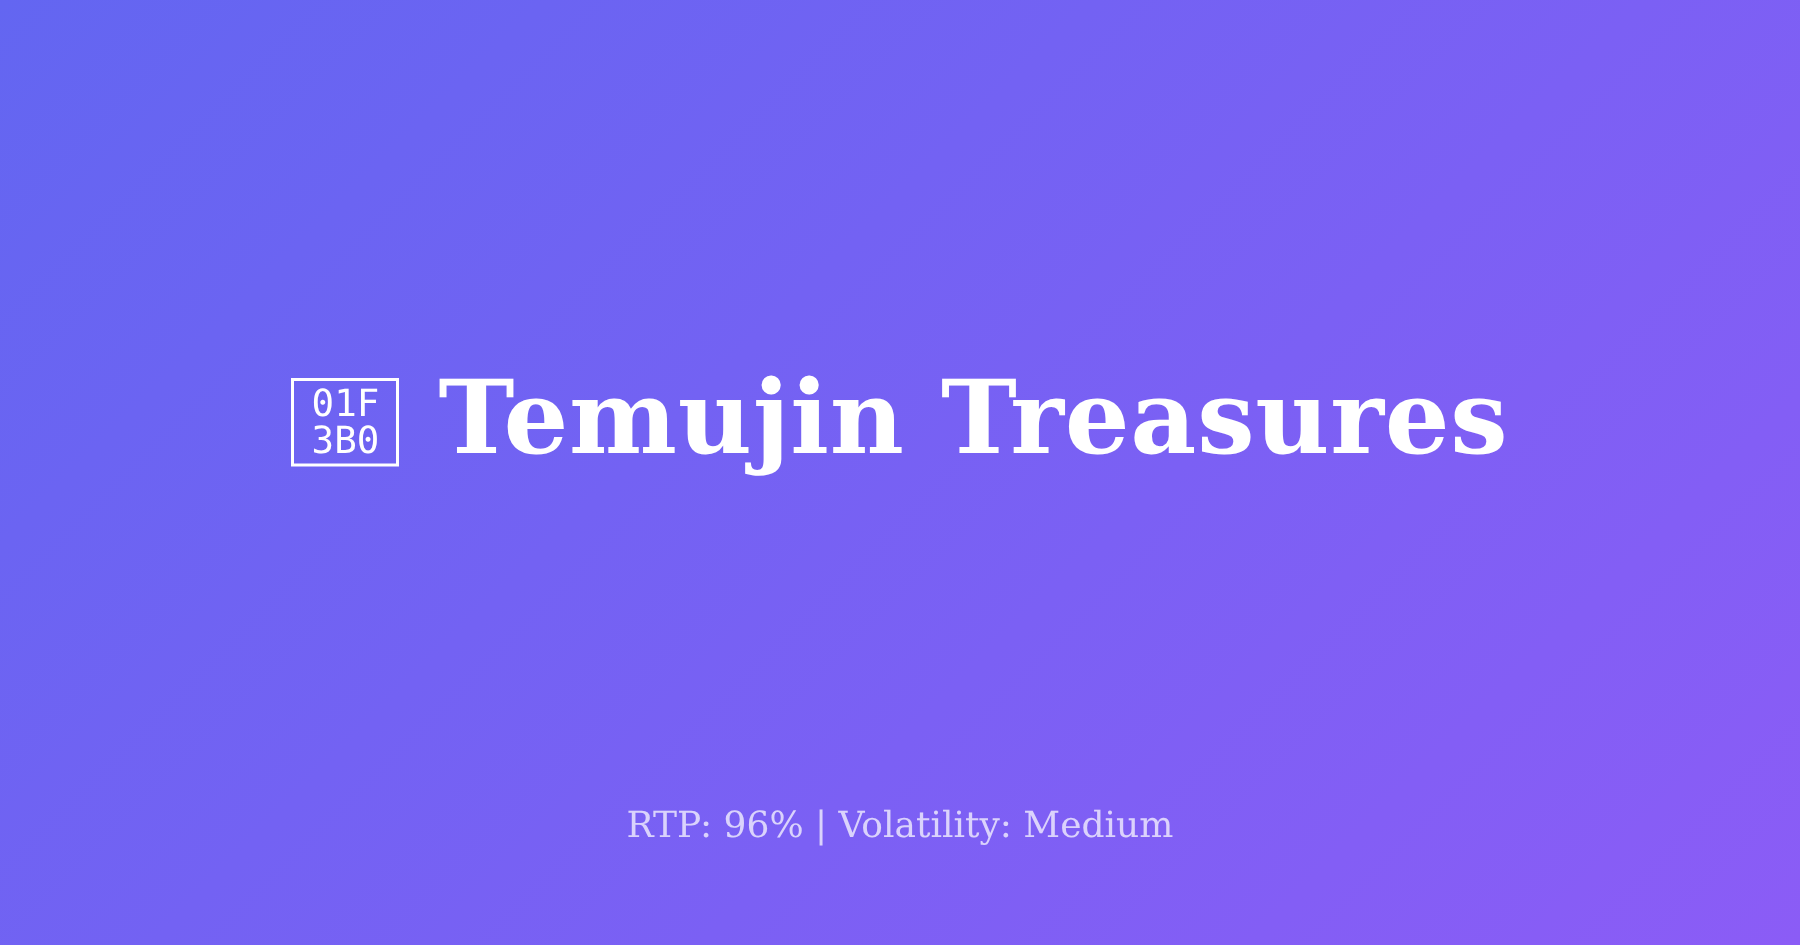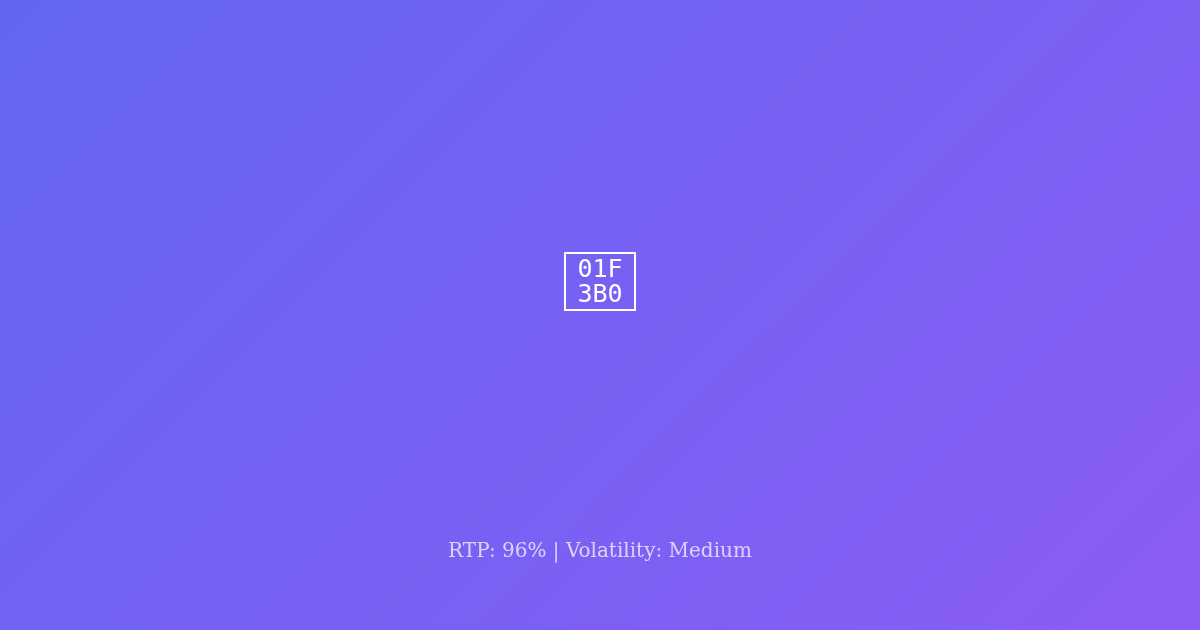--- a/index.html
+++ b/index.html
@@ -99,41 +99,42 @@
     position: absolute;
     left: 0;
     right: 0;
     bottom: 66px;
     text-align: center;
   }
 
   .og-meta {
     font-family: "DejaVu Serif", "Liberation Serif", serif;
     font-weight: 400;
-    font-size: 20px;
+    font-size: 24px;
     line-height: 28px;
     color: rgba(255, 255, 255, 0.72);
     margin: 0;
     white-space: nowrap;
   }
 </style>
 </head>
 <body>
 
 <div id="og-card">
 
   <div class="center-block">
 
     <div class="title-row">
 
       <span class="tofu-icon">
         <span class="tofu-line">01F</span>
         <span class="tofu-line">3B0</span>
       </span>
 
+      <h1 class="og-title">Temujin Treasures</h1>
 
     </div>
 
 
   </div>
 
   <div class="og-footer">
     <p class="og-meta">RTP: 96% | Volatility: Medium</p>
   </div>
 

